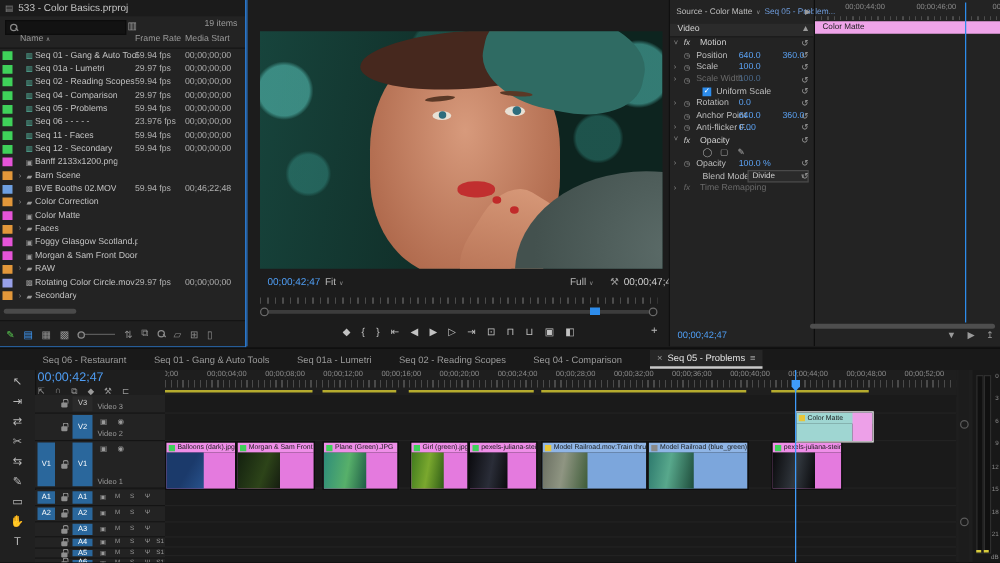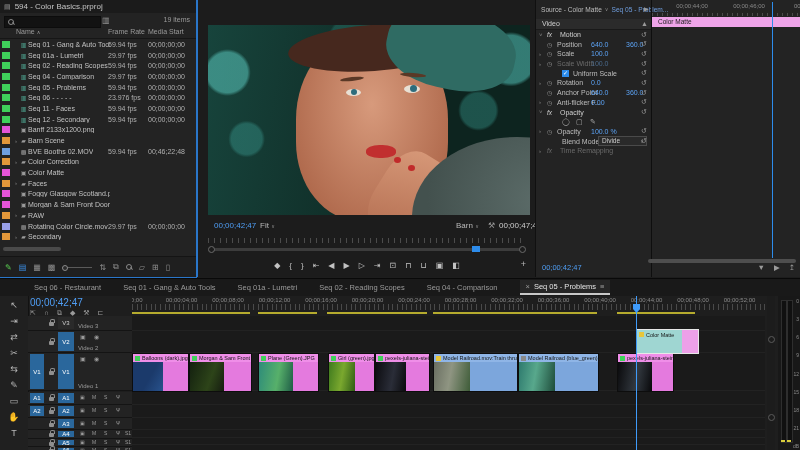--- a/index.html
+++ b/index.html
@@ -123,21 +123,21 @@
   #mticks{position:absolute;right:1px;top:2px;bottom:2px;display:flex;flex-direction:column;justify-content:space-between;font-size:5px;color:#8a8a8a;text-align:right;}
 </style>
 </head>
 <body>
 
 <div id="app">
 
   <div id="project">
     <div id="proj-head">
       <span style="color:#8a8a8a;font-size:7px;">▤</span>
-      <span>594 - Color Basics.prproj</span>
+      <span>533 - Color Basics.prproj</span>
     </div>
     <div id="proj-search">
         <span class="mag"></span>
       </div>
     <div id="proj-filter">▥</div>
     <div id="proj-count">19 items</div>
     <div id="proj-cols">
       <span style="position:absolute;left:16px;"><span>Name</span> <span style="font-size:5px;">∧</span></span>
       <span style="position:absolute;left:108px;">Frame Rate</span>
       <span style="position:absolute;left:148px;">Media Start</span>
@@ -307,21 +307,21 @@
       <div class="vshape" style="left:192px;top:48px;width:26px;height:4px;background:#5a3826;border-radius:50%;transform:rotate(4deg);"></div>
       <div class="vshape" style="left:158px;top:120px;width:30px;height:13px;background:#c12f2f;border-radius:45%;"></div>
       <div class="vshape" style="left:168px;top:126px;width:64px;height:92px;background:linear-gradient(160deg,#d89a7a,#b06a4d);border-radius:38%;transform:rotate(32deg);"></div>
       <div class="vshape" style="left:186px;top:132px;width:7px;height:6px;background:#c12a2a;border-radius:50%;"></div>
       <div class="vshape" style="left:200px;top:140px;width:7px;height:6px;background:#c12a2a;border-radius:50%;"></div>
       <div class="vshape" style="left:204px;top:112px;width:210px;height:160px;background:radial-gradient(circle at 60% 40%,#5b6b68,#43514e 70%);border-radius:50%;"></div>
     </div>
     <div id="mon-bar">
       <span class="tc-blue" style="position:absolute;left:16px;">00;00;42;47</span>
       <span style="position:absolute;left:62px;color:#b8b8b8;"><span>Fit</span> <span style="font-size:5px;color:#8a8a8a;">∨</span></span>
-      <span style="position:absolute;left:258px;"><span>Barn</span> <span style="font-size:5px;color:#8a8a8a;">∨</span></span>
+      <span style="position:absolute;left:258px;"><span>Full</span> <span style="font-size:5px;color:#8a8a8a;">∨</span></span>
       <span style="position:absolute;left:290px;color:#9a9a9a;">⚒</span>
       <span style="position:absolute;left:301px;color:#cfcfcf;">00;00;47;46</span>
     </div>
     <div id="mon-ruler"></div>
     <div id="mon-scrub">
       <div class="track"></div>
       <div class="endcap" style="left:0;"></div>
       <div class="endcap" style="right:0;"></div>
       <div id="mon-play" style="left: 264px;"></div>
     </div>

